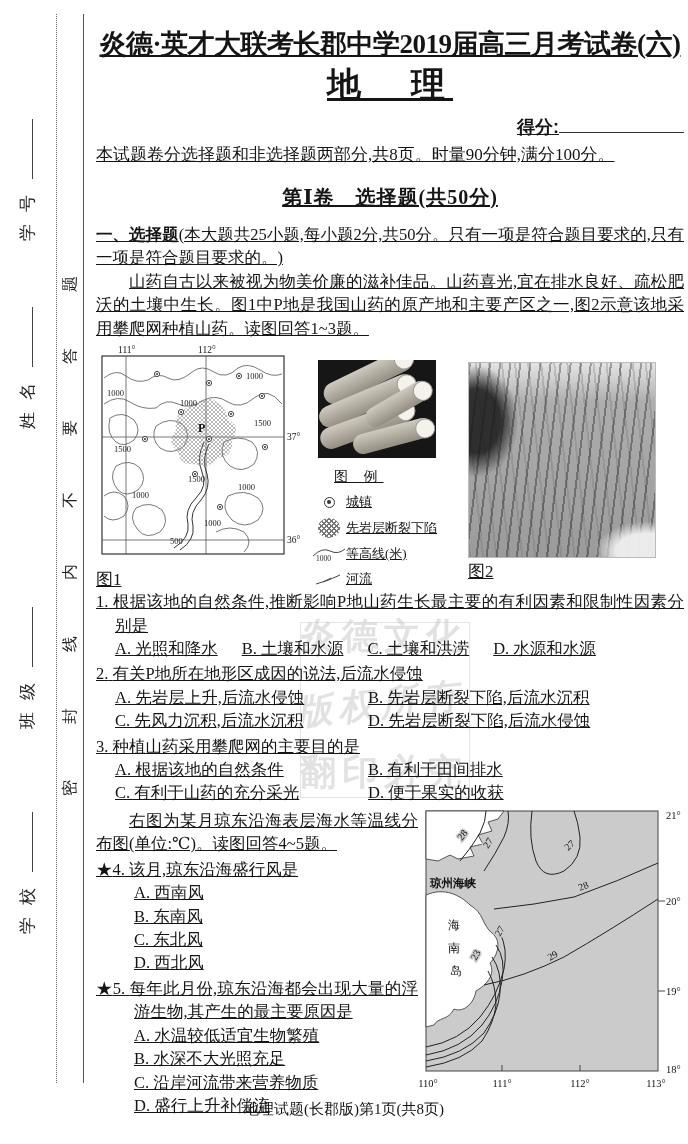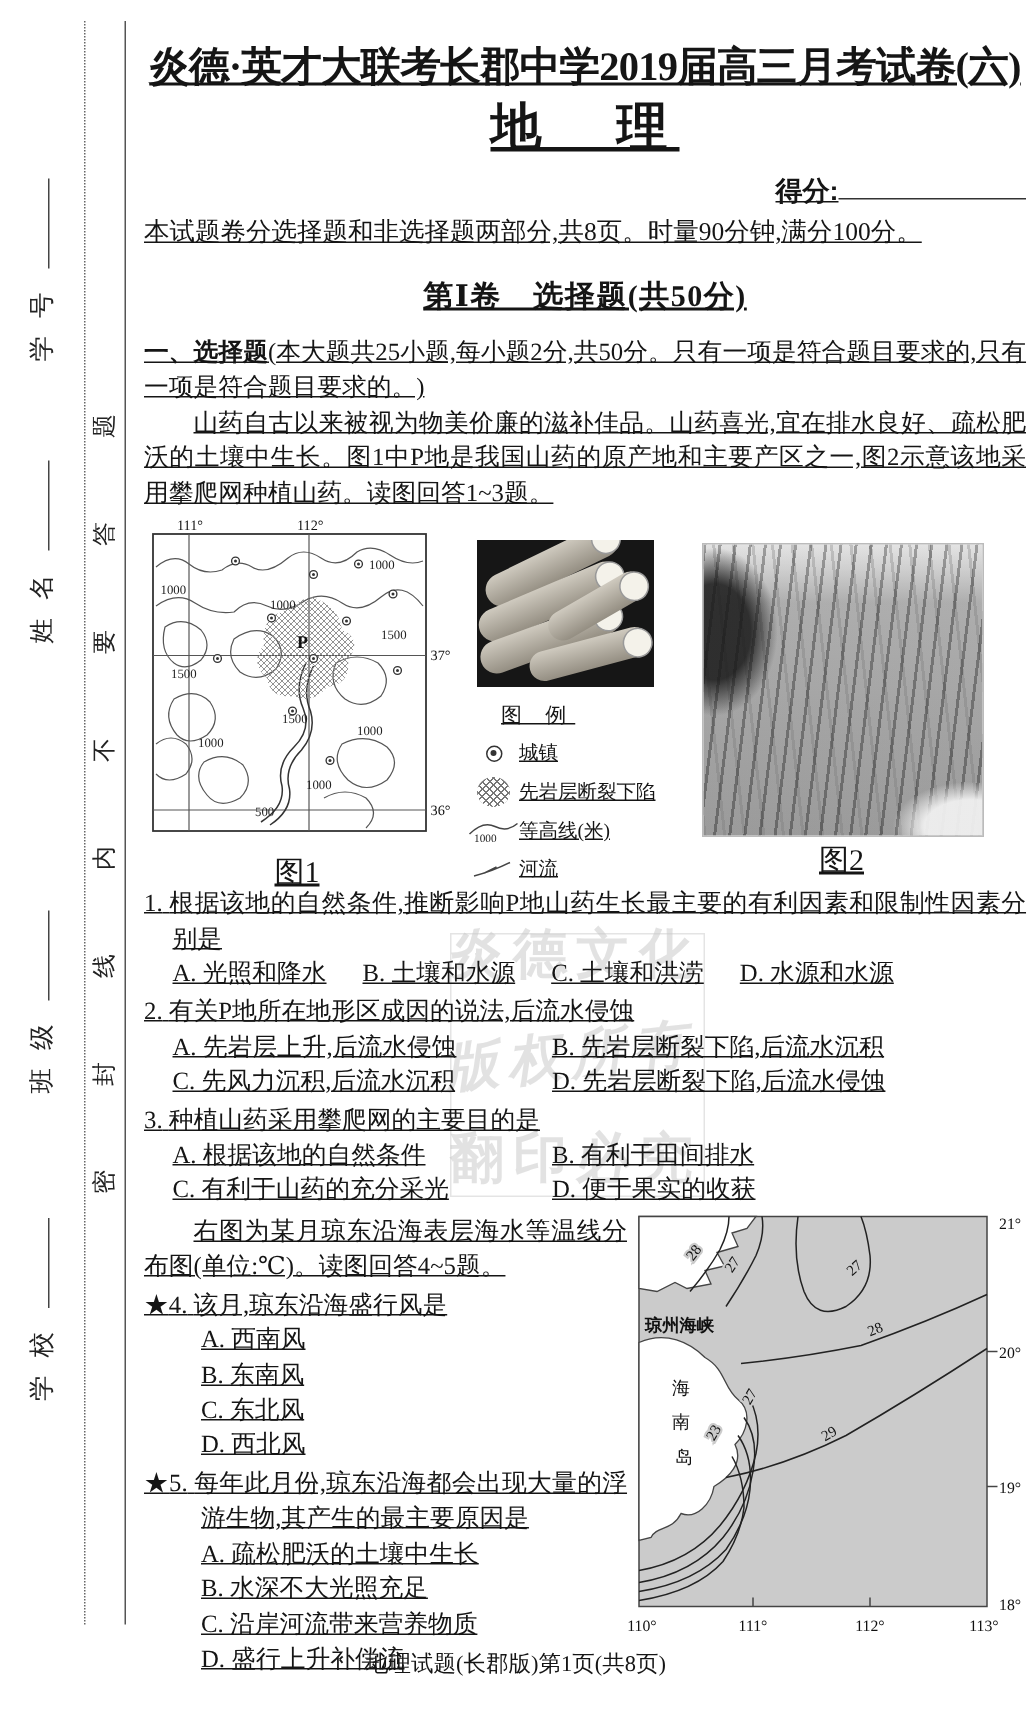--- a/index.html
+++ b/index.html
@@ -32,21 +32,21 @@
   .score-line .blank{display:inline-block;width:125px;border-bottom:1px solid #333;height:1em;}
   .intro{margin-top:4px;font-size:17px;text-align:justify;}
   .sec-title{margin-top:18px;font-size:20px;font-weight:bold;text-align:center;letter-spacing:1px;}
   .para{font-size:16.5px;line-height:1.42;text-align:justify;}
   .instr{margin-top:12px;}
   .instr b{font-weight:bold;}
   .indent{text-indent:2em;}
   
   .fig-row{display:flex;margin-top:6px;height:242px;}
   .fig1-col{width:204px;}
-  .fig-caption{text-align:center;font-size:20px;margin-top:2px;}
+  .fig-caption{font-size:17px;margin-top:2px;}
   .mid-col{width:132px;margin-left:12px;}
   .yam-photo{position:relative;width:118px;height:98px;background:#161616;overflow:hidden;margin:14px auto 0 6px;}
   .yam{position:absolute;border-radius:11px;background:linear-gradient(#cfcabf,#948e82);}
   .yam::after{content:"";position:absolute;right:-2px;top:1px;width:18px;height:18px;border-radius:50%;
     background:#f4f2ea;border:1px solid #999;}
   .legend{margin-top:10px;font-size:13px;}
   .legend-title{font-size:14px;letter-spacing:6px;margin-left:22px;margin-bottom:6px;}
   .legend-item{display:flex;align-items:center;margin-top:7px;}
   .legend-icon{width:34px;display:flex;justify-content:center;align-items:center;flex:0 0 34px;}
   .town-icon{width:9px;height:9px;border:1px solid #333;border-radius:50%;position:relative;}
@@ -287,21 +287,21 @@
         <div class="opts-list">
           <div>A. 西南风</div>
           <div>B. 东南风</div>
           <div>C. 东北风</div>
           <div>D. 西北风</div>
         </div>
       </div>
       <div class="q para">
         <div class="q-stem" style="padding-left:38px;text-indent:-38px;"><span>★</span><span>5.</span> <span>每年此月份,琼东沿海都会出现大量的浮游生物,其产生的最主要原因是</span></div>
         <div class="opts-list">
-          <div>A. 疏松肥沃的土壤中生长</div>
+          <div>A. 水温较低适宜生物繁殖</div>
           <div>B. 水深不大光照充足</div>
           <div>C. 沿岸河流带来营养物质</div>
           <div>D. 盛行上升补偿流</div>
         </div>
       </div>
     </div>
 
     <div class="q45-fig">
       <svg width="266" height="288" viewBox="0 0 266 288">
 

